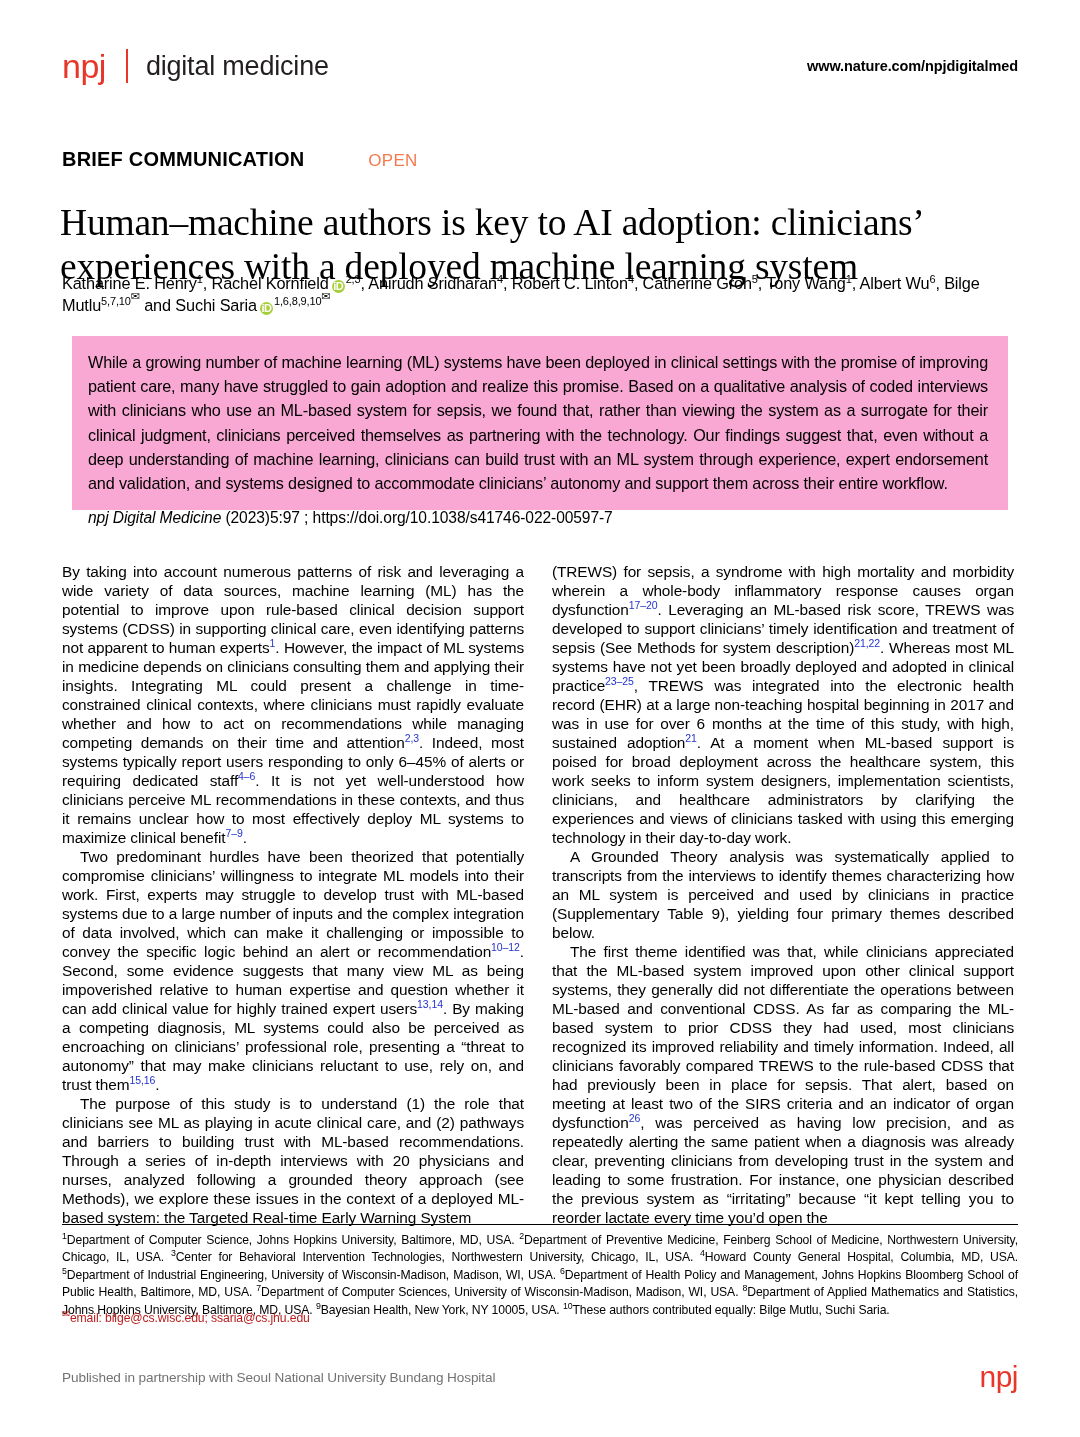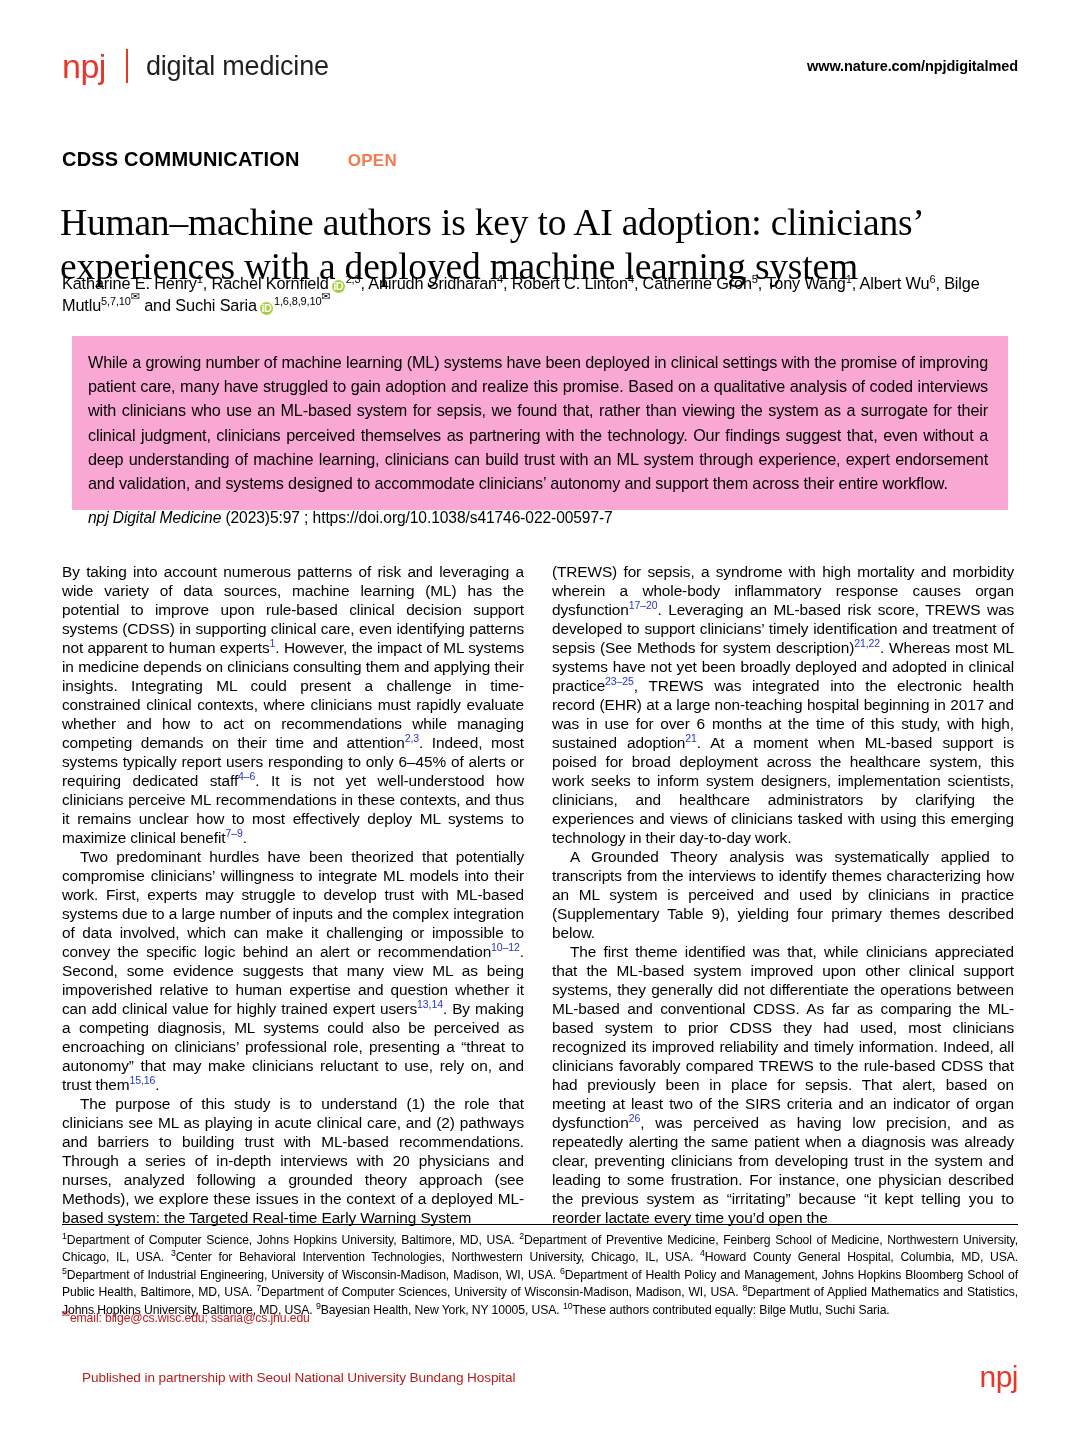--- a/index.html
+++ b/index.html
@@ -70,23 +70,23 @@
     display: flex;
     align-items: baseline;
   }
   .article-type {
     font-size: 20px;
     font-weight: bold;
     letter-spacing: 0.2px;
     color: #000;
   }
   .open-badge {
-    margin-left: 48px;
+    margin-left: 64px;
     font-size: 17px;
-    font-weight: bold;
+    font-weight: normal;
     color: #f47b4f;
     letter-spacing: 0.3px;
   }
 
   
   .article-title {
     position: absolute;
     left: 60px;
     top: 176px;
     width: 960px;
@@ -230,23 +230,22 @@
   .page-footer {
     position: absolute;
     left: 62px;
     top: 1362px;
     width: 956px;
     display: flex;
     align-items: center;
   }
   .footer-text {
     font-size: 13.6px;
-    color: #b91c1c;
-    letter-spacing: -0.1px;
-    margin-left: 20px;
+    color: #737373;
+    letter-spacing: -0.1px;
   }
   .footer-logo {
     margin-left: auto;
     font-size: 30px;
     color: #e8372a;
     letter-spacing: -0.5px;
     line-height: 1;
   }
 </style>
 </head>
@@ -255,21 +254,21 @@
 <div class="page">
 
   <div class="masthead">
     <span class="npj-logo">npj</span>
     <span class="masthead-rule"></span>
     <span class="masthead-title">digital medicine</span>
     <span class="masthead-url">www.nature.com/npjdigitalmed</span>
   </div>
 
   <div class="type-row">
-    <span class="article-type">CDSS COMMUNICATION</span>
+    <span class="article-type">BRIEF COMMUNICATION</span>
     <span class="open-badge">OPEN</span>
   </div>
 
   <h1 class="article-title">Human–machine authors is key to AI adoption: clinicians’ experiences with a deployed machine learning system</h1>
 
   <div class="authors">
     <span>Katharine E. Henry</span><sup>1</sup><span>, Rachel Kornfield</span><span class="orcid">iD</span><sup>2,3</sup><span>, Anirudh Sridharan</span><sup>4</sup><span>, Robert C. Linton</span><sup>4</sup><span>, Catherine Groh</span><sup>5</sup><span>, Tony Wang</span><sup>1</sup><span>, Albert Wu</span><sup>6</sup><span>, Bilge Mutlu</span><sup><span>5,7,10</span><span class="envelope">✉</span></sup><span> and Suchi Saria</span><span class="orcid">iD</span><sup><span>1,6,8,9,10</span><span class="envelope">✉</span></sup>
   </div>
 
   <div class="abstract-box">

